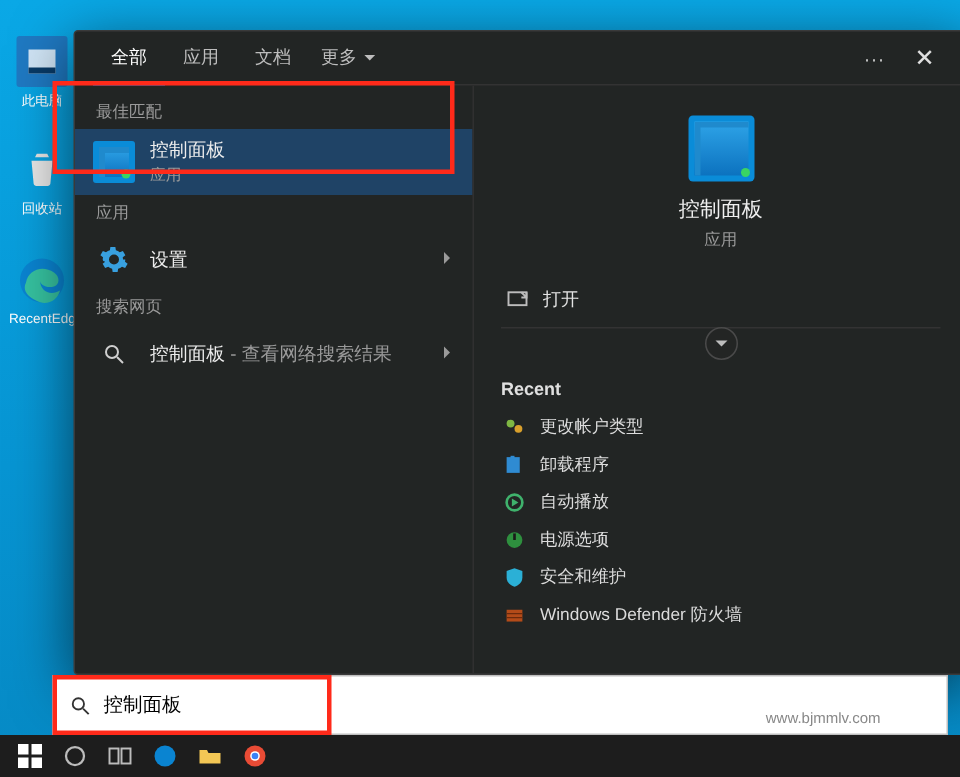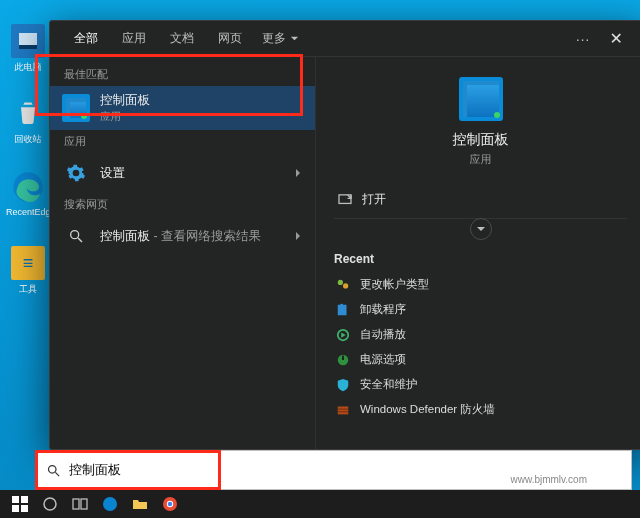--- a/index.html
+++ b/index.html
@@ -83,29 +83,27 @@
         <svg viewBox="0 0 24 24">
           <path d="M6 7h12l-1.2 13c-.1.8-.8 1.4-1.6 1.4H8.8c-.8 0-1.5-.6-1.6-1.4L6 7zm3-4h6l1 2H8l1-2z"></path>
         </svg>
       </div><span>回收站</span></div>
   <div class="desktop-icon edge"><div class="glyph">
         <svg viewBox="0 0 24 24">
           <circle cx="12" cy="12" r="11" fill="#0a84d1"></circle>
           <path d="M4 13c1-6 8-9 14-5 3 2 3 6 0 7-4 1-7-1-7-3 0 5 5 8 10 5-1 5-7 8-12 5C5 20 2 17 4 13z" fill="#36c2a0"></path>
         </svg>
       </div><span>Recent</span><span>Edge</span></div>
-  <div class="desktop-icon tools"><div class="glyph"></div><span>工具</span></div>
   <div class="right-snip">网络</div>
 
   <div class="search-panel">
     <div class="sp-tabs">
       <div class="sp-tab active">全部</div>
       <div class="sp-tab">应用</div>
       <div class="sp-tab">文档</div>
-      <div class="sp-tab">网页</div>
       <div class="sp-more">
           <span>更多</span>
           <svg viewBox="0 0 10 10">
             <path d="M1 3l4 4 4-4z"></path>
           </svg>
         </div>
       <div class="sp-spacer"></div>
       <div class="sp-dots">···</div>
       <div class="sp-close">✕</div>
     </div>

